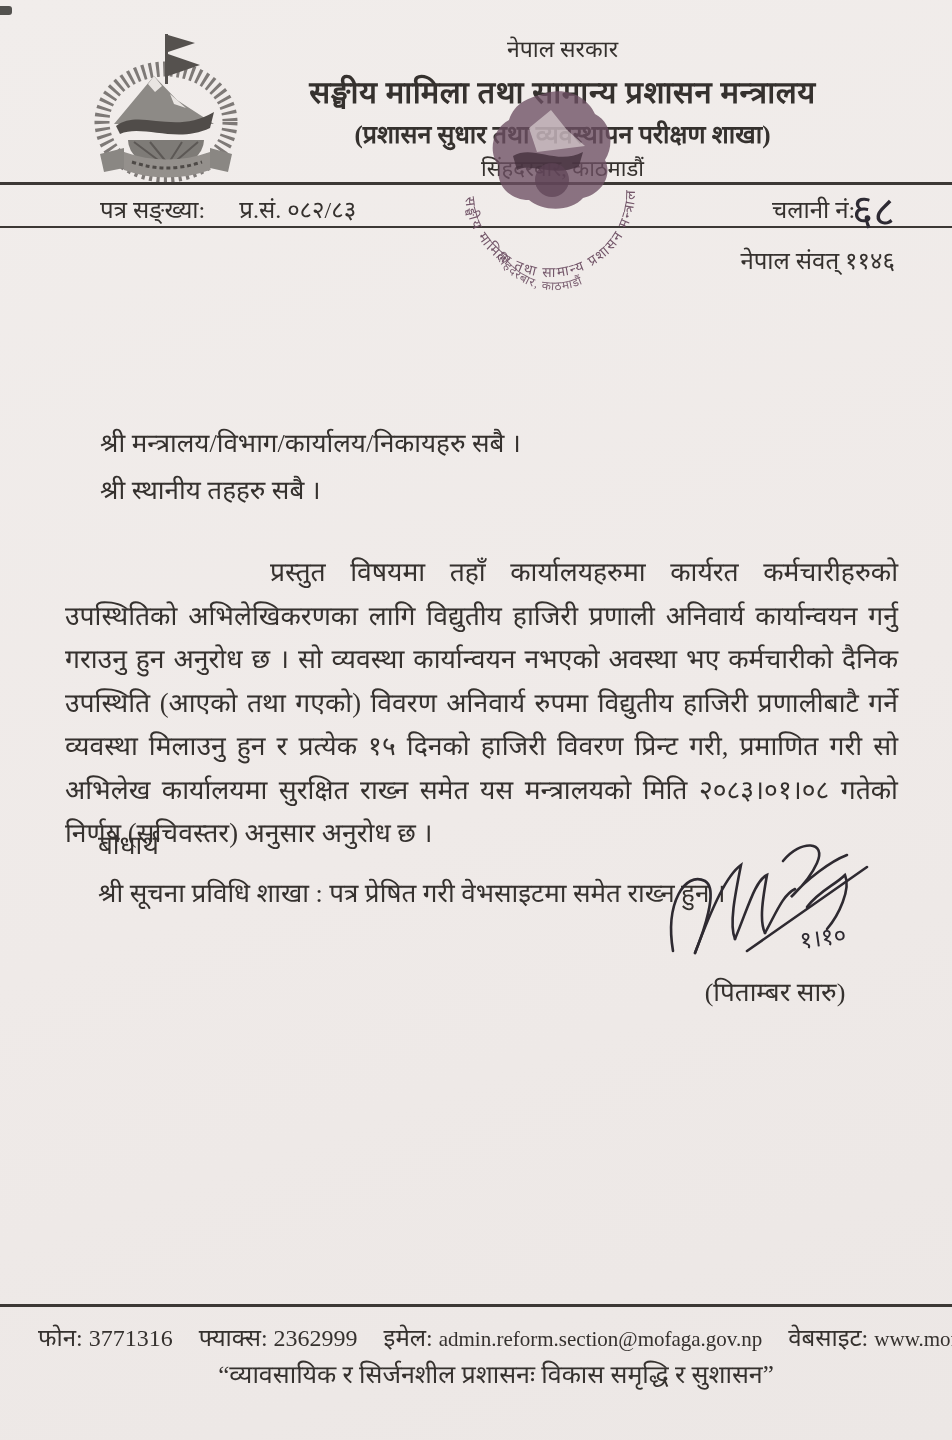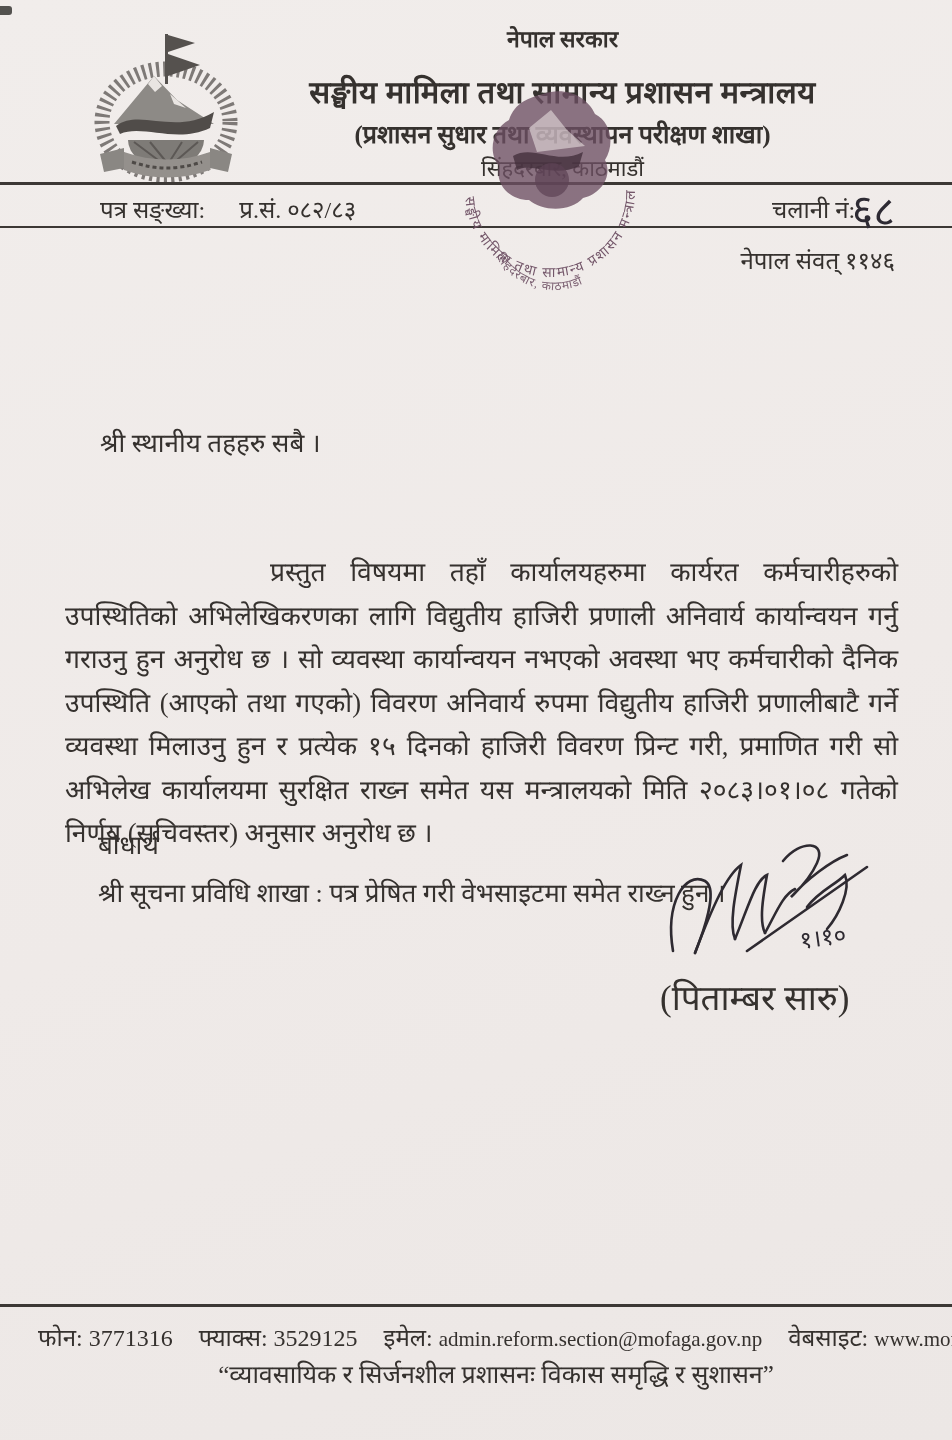--- a/index.html
+++ b/index.html
@@ -6,21 +6,21 @@
   #paper{
     position:relative;
     width:952px;height:1440px;
     margin:0 auto;
     background:linear-gradient(160deg,#f1edeb 0%,#efeae8 55%,#ece7e5 100%);
     overflow:hidden;
     font-family:"Liberation Serif","DejaVu Serif",serif;
     color:#35312e;
   }
   .center-col{position:absolute;left:175px;width:775px;text-align:center;}
-  .h-govt{top:22px;font-size:23px;font-weight:bold;}
+  .h-govt{top:32px;font-size:23px;}
   .h-ministry{top:70px;font-size:31px;font-weight:bold;letter-spacing:.5px;}
   .h-section{top:116px;font-size:25px;font-weight:bold;}
   .h-address{top:152px;font-size:22px;}
   .rule{position:absolute;left:0;width:952px;background:#3c3835;}
   .rule-1{top:182px;height:3px;}
   .rule-2{top:226px;height:2px;}
   .rule-footer{top:1304px;height:3px;}
   .ref-left{position:absolute;left:100px;top:192px;font-size:24px;}
   .ref-left .val{margin-left:28px;}
   .ref-right{position:absolute;left:772px;top:192px;font-size:24px;white-space:nowrap;}
@@ -36,21 +36,21 @@
   .subject{display:inline-block;font-size:26px;border-bottom:2px solid #35312e;padding:0 6px 5px 6px;}
   .addressees{position:absolute;left:100px;top:420px;font-size:26px;line-height:47px;white-space:nowrap;}
   .body-par{
     position:absolute;left:65px;top:551px;width:833px;
     font-size:26.5px;line-height:43.5px;
     text-align:justify;text-indent:205px;
   }
   .cc-head{position:absolute;left:98px;top:826px;font-size:26px;}
   .cc-line{position:absolute;left:98px;top:874px;font-size:26px;white-space:nowrap;}
   .sig-svg{position:absolute;left:655px;top:833px;}
-  .sig-name{position:absolute;left:660px;top:973px;width:230px;text-align:left;font-size:35px;white-space:nowrap;}
+  .sig-name{position:absolute;left:660px;top:973px;width:230px;text-align:center;font-size:26px;white-space:nowrap;}
   .sig-title{position:absolute;left:660px;top:1015px;width:230px;text-align:center;font-size:26px;}
   .footer-contacts{
     position:absolute;left:38px;top:1320px;width:960px;
     font-size:24px;white-space:nowrap;
   }
   .footer-contacts .lat{font-family:"Liberation Serif","DejaVu Serif",serif;font-size:21px;}
   .footer-contacts .gap{display:inline-block;width:14px;}
   .footer-tagline{position:absolute;left:0;width:952px;top:1356px;text-align:center;font-size:25px;padding-left:20px;}
   .emblem-svg{position:absolute;left:82px;top:28px;}
   .stamp-svg{position:absolute;left:425px;top:82px;z-index:3;}
@@ -114,20 +114,21 @@
       </text>
     </g>
   </svg>
 
   <div class="dates">
     <div>नेपाल संवत् ११४६</div>
   </div>
 
 
   <div class="addressees">
+    <div>श्री मन्त्रालय/विभाग/कार्यालय/निकायहरु सबै ।</div>
     <div>श्री स्थानीय तहहरु सबै ।</div>
   </div>
 
   <div class="body-par">प्रस्तुत विषयमा तहाँ कार्यालयहरुमा कार्यरत कर्मचारीहरुको उपस्थितिको अभिलेखिकरणका लागि विद्युतीय हाजिरी प्रणाली अनिवार्य कार्यान्वयन गर्नु गराउनु हुन अनुरोध छ । सो व्यवस्था कार्यान्वयन नभएको अवस्था भए कर्मचारीको दैनिक उपस्थिति (आएको तथा गएको) विवरण अनिवार्य रुपमा विद्युतीय हाजिरी प्रणालीबाटै गर्ने व्यवस्था मिलाउनु हुन र प्रत्येक १५ दिनको हाजिरी विवरण प्रिन्ट गरी, प्रमाणित गरी सो अभिलेख कार्यालयमा सुरक्षित राख्न समेत यस मन्त्रालयको मिति २०८३।०१।०८ गतेको निर्णय (सचिवस्तर) अनुसार अनुरोध छ ।</div>
 
   <div class="cc-head">बोधार्थ</div>
   <div class="cc-line">श्री सूचना प्रविधि शाखा : पत्र प्रेषित गरी वेभसाइटमा समेत राख्न हुन ।</div>
 
   <svg class="sig-svg" width="235" height="140" viewBox="0 0 235 140">
     <g fill="none" stroke="#2e2a31" stroke-width="2.6" stroke-linecap="round">
@@ -142,21 +143,21 @@
     <text x="146" y="116" font-size="24" fill="#2e2a31" transform="rotate(-8 146 116)" font-family="'DejaVu Sans','Liberation Sans',sans-serif">१।१०</text>
   </svg>
   <div class="sig-name">(पिताम्बर सारु)</div>
 
   <div class="rule rule-footer"></div>
   <div class="footer-contacts">
     <span>फोन:</span>
     <span>3771316</span>
     <span class="gap"></span>
     <span>फ्याक्स:</span>
-    <span>3529125</span>
+    <span>2362999</span>
     <span class="gap"></span>
     <span>इमेल:</span>
     <span class="lat">admin.reform.section@mofaga.gov.np</span>
     <span class="gap"></span>
     <span>वेबसाइट:</span>
     <span class="lat">www.mofaga.gov.np</span>
   </div>
   <div class="footer-tagline">“व्यावसायिक र सिर्जनशील प्रशासनः विकास समृद्धि र सुशासन”</div>
 
 </div>

